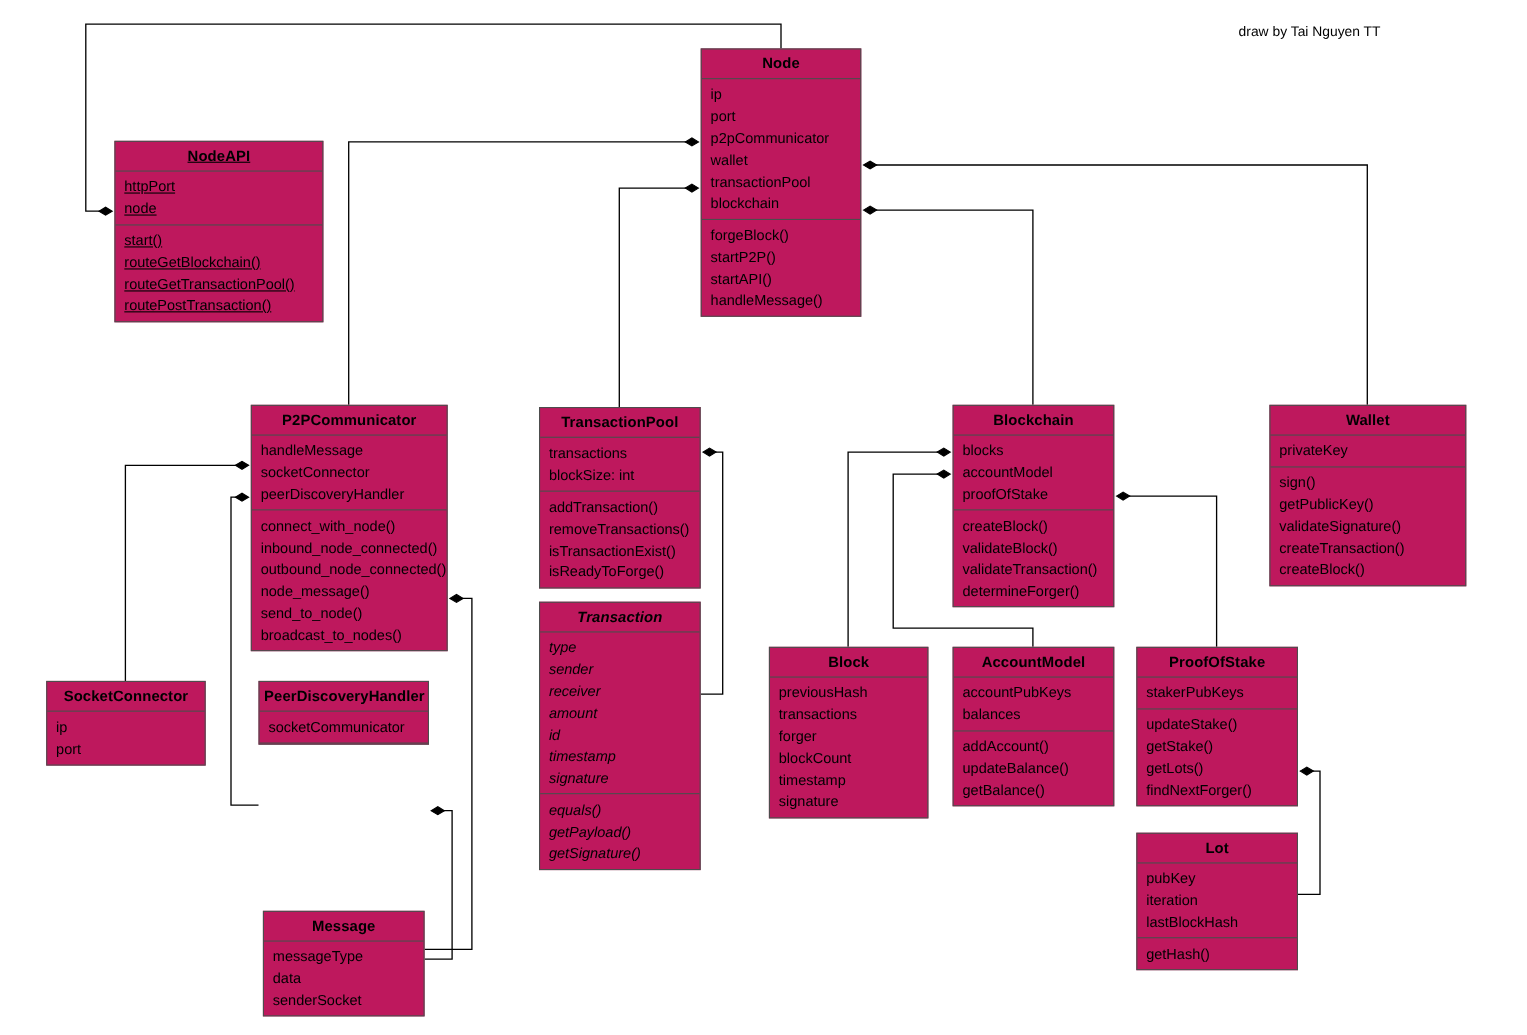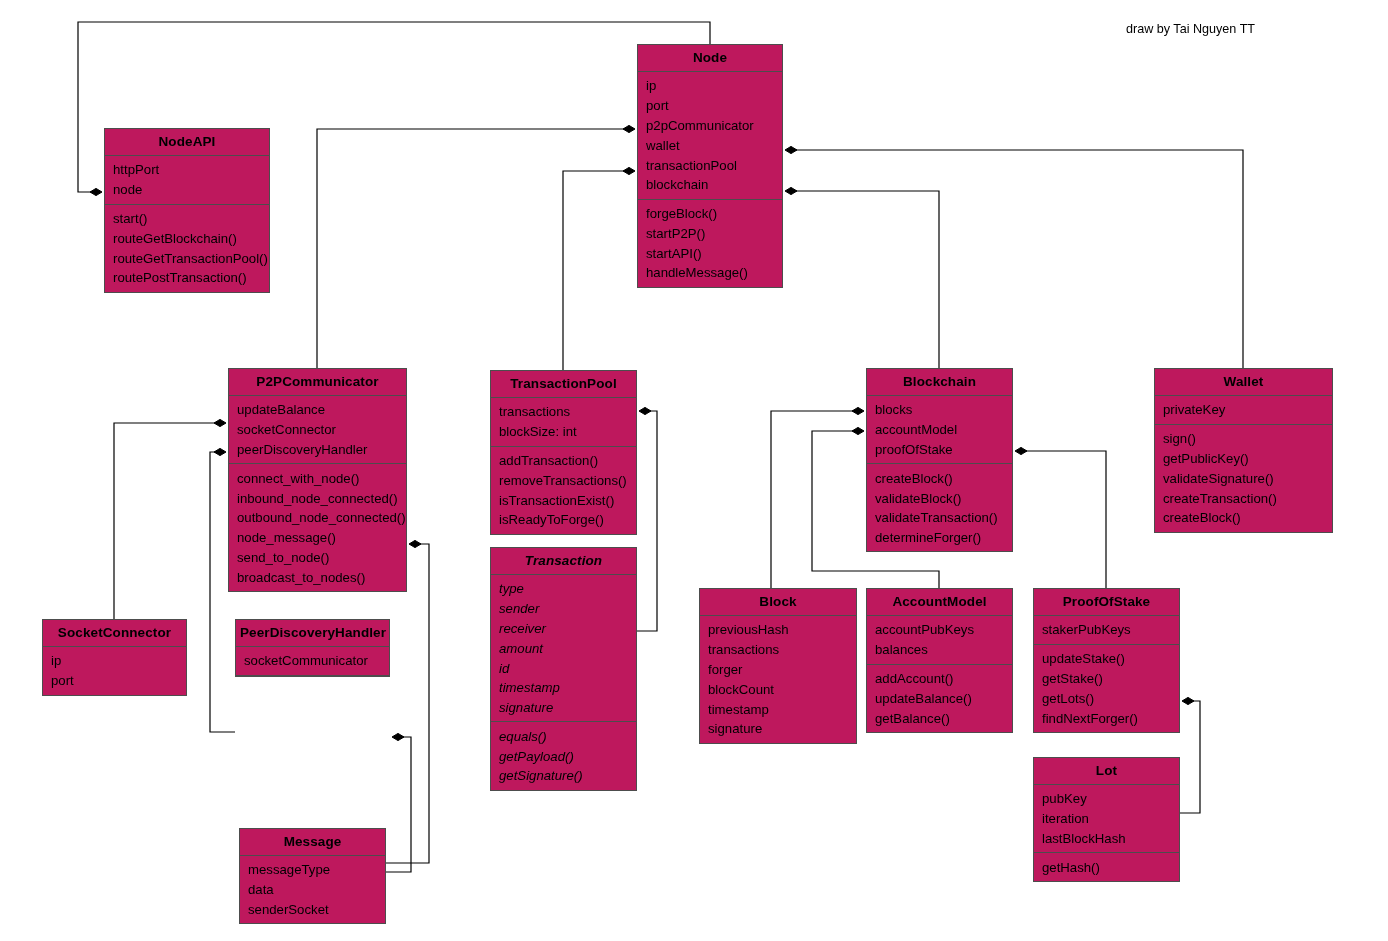--- a/index.html
+++ b/index.html
@@ -117,40 +117,40 @@
         <div class="uml-row">blockchain</div>
       </div>
       <div class="uml-sep"></div>
       <div class="uml-section">
         <div class="uml-row">forgeBlock()</div>
         <div class="uml-row">startP2P()</div>
         <div class="uml-row">startAPI()</div>
         <div class="uml-row">handleMessage()</div>
       </div>
     </div>
-    <div class="uml-class" style="left: 104px; top: 128px; width: 166px;">
+    <div class="uml-class" style="left: 104px; top: 128px; width: 190px; text-decoration: underline;">
       <div class="uml-title">NodeAPI</div>
       <div class="uml-sep"></div>
       <div class="uml-section">
         <div class="uml-row">httpPort</div>
         <div class="uml-row">node</div>
       </div>
       <div class="uml-sep"></div>
       <div class="uml-section">
         <div class="uml-row">start()</div>
         <div class="uml-row">routeGetBlockchain()</div>
         <div class="uml-row">routeGetTransactionPool()</div>
         <div class="uml-row">routePostTransaction()</div>
       </div>
     </div>
     <div class="uml-class" style="left: 228px; top: 368px; width: 179px;">
       <div class="uml-title">P2PCommunicator</div>
       <div class="uml-sep"></div>
       <div class="uml-section">
-        <div class="uml-row">updateBalance</div>
+        <div class="uml-row">handleMessage</div>
         <div class="uml-row">socketConnector</div>
         <div class="uml-row">peerDiscoveryHandler</div>
       </div>
       <div class="uml-sep"></div>
       <div class="uml-section">
         <div class="uml-row">connect_with_node()</div>
         <div class="uml-row">inbound_node_connected()</div>
         <div class="uml-row">outbound_node_connected()</div>
         <div class="uml-row">node_message()</div>
         <div class="uml-row">send_to_node()</div>
@@ -240,21 +240,21 @@
     </div>
     <div class="uml-class" style="left: 239px; top: 828px; width: 147px;">
       <div class="uml-title">Message</div>
       <div class="uml-sep"></div>
       <div class="uml-section">
         <div class="uml-row">messageType</div>
         <div class="uml-row">data</div>
         <div class="uml-row">senderSocket</div>
       </div>
     </div>
-    <div class="uml-class" style="left: 699px; top: 588px; width: 158px;">
+    <div class="uml-class" style="left: 699px; top: 588px; width: 145px;">
       <div class="uml-title">Block</div>
       <div class="uml-sep"></div>
       <div class="uml-section">
         <div class="uml-row">previousHash</div>
         <div class="uml-row">transactions</div>
         <div class="uml-row">forger</div>
         <div class="uml-row">blockCount</div>
         <div class="uml-row">timestamp</div>
         <div class="uml-row">signature</div>
       </div>

